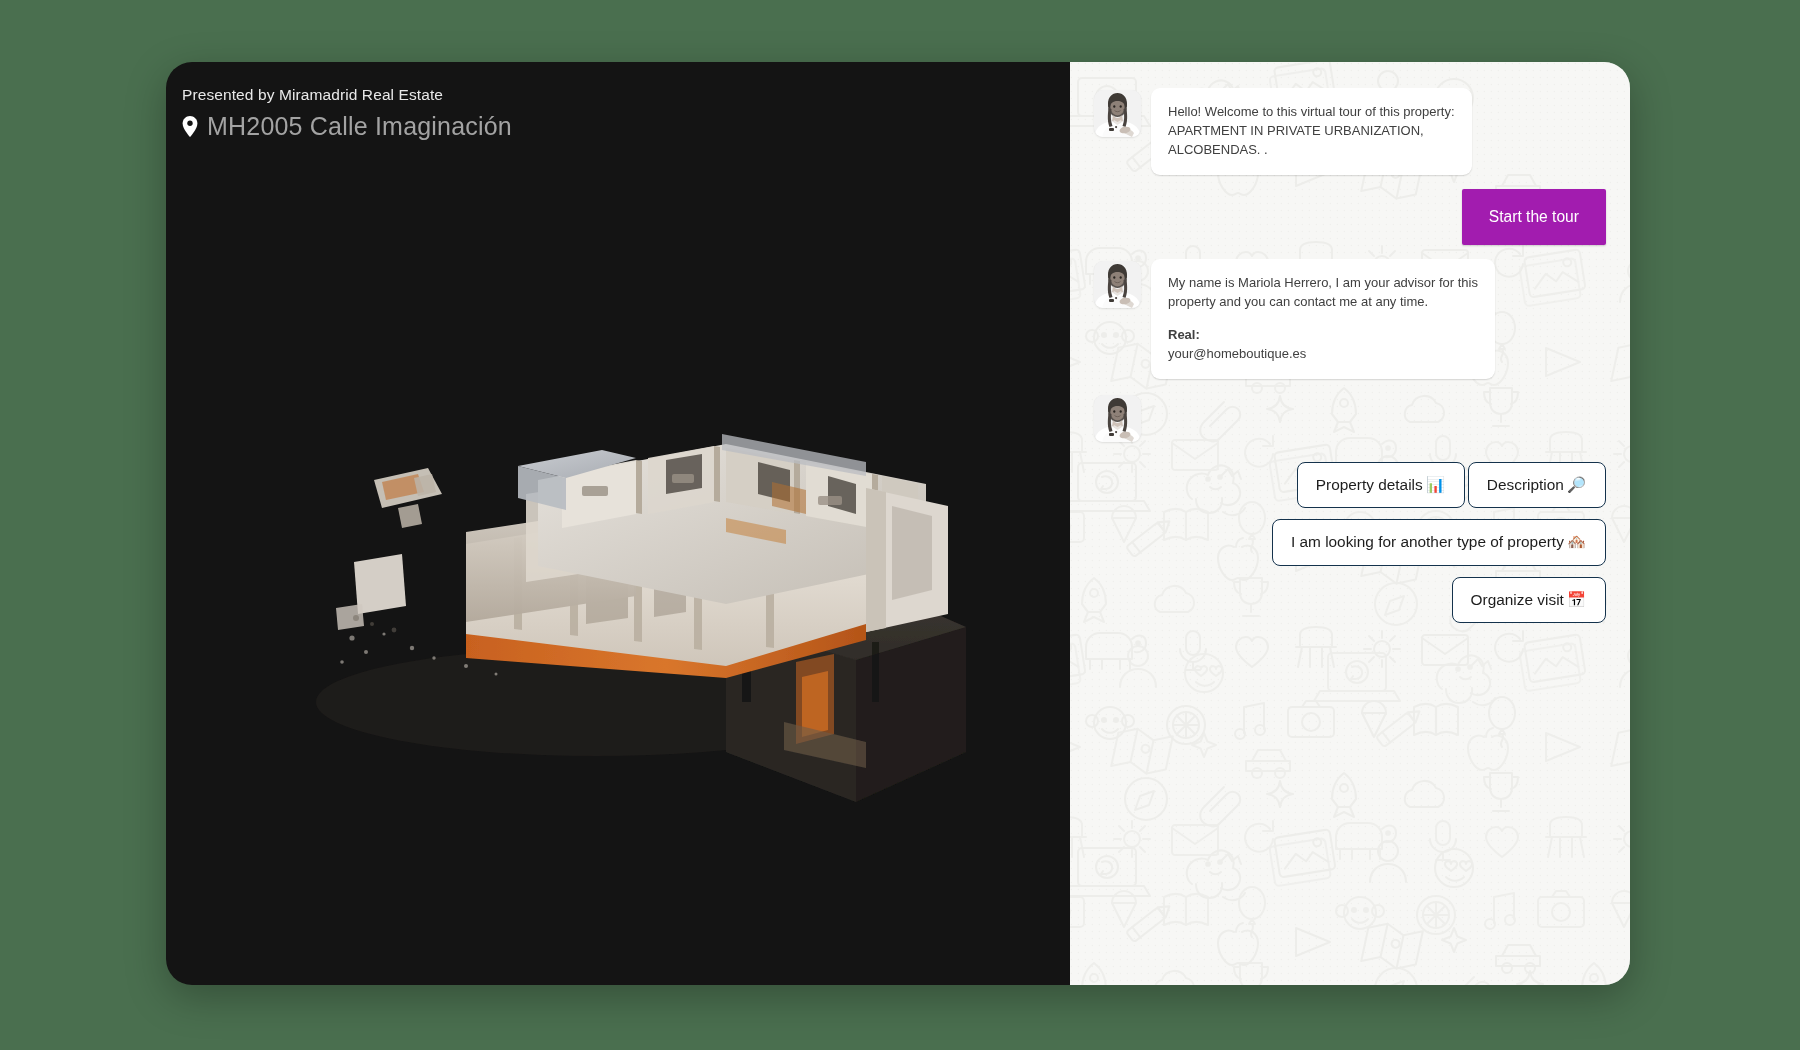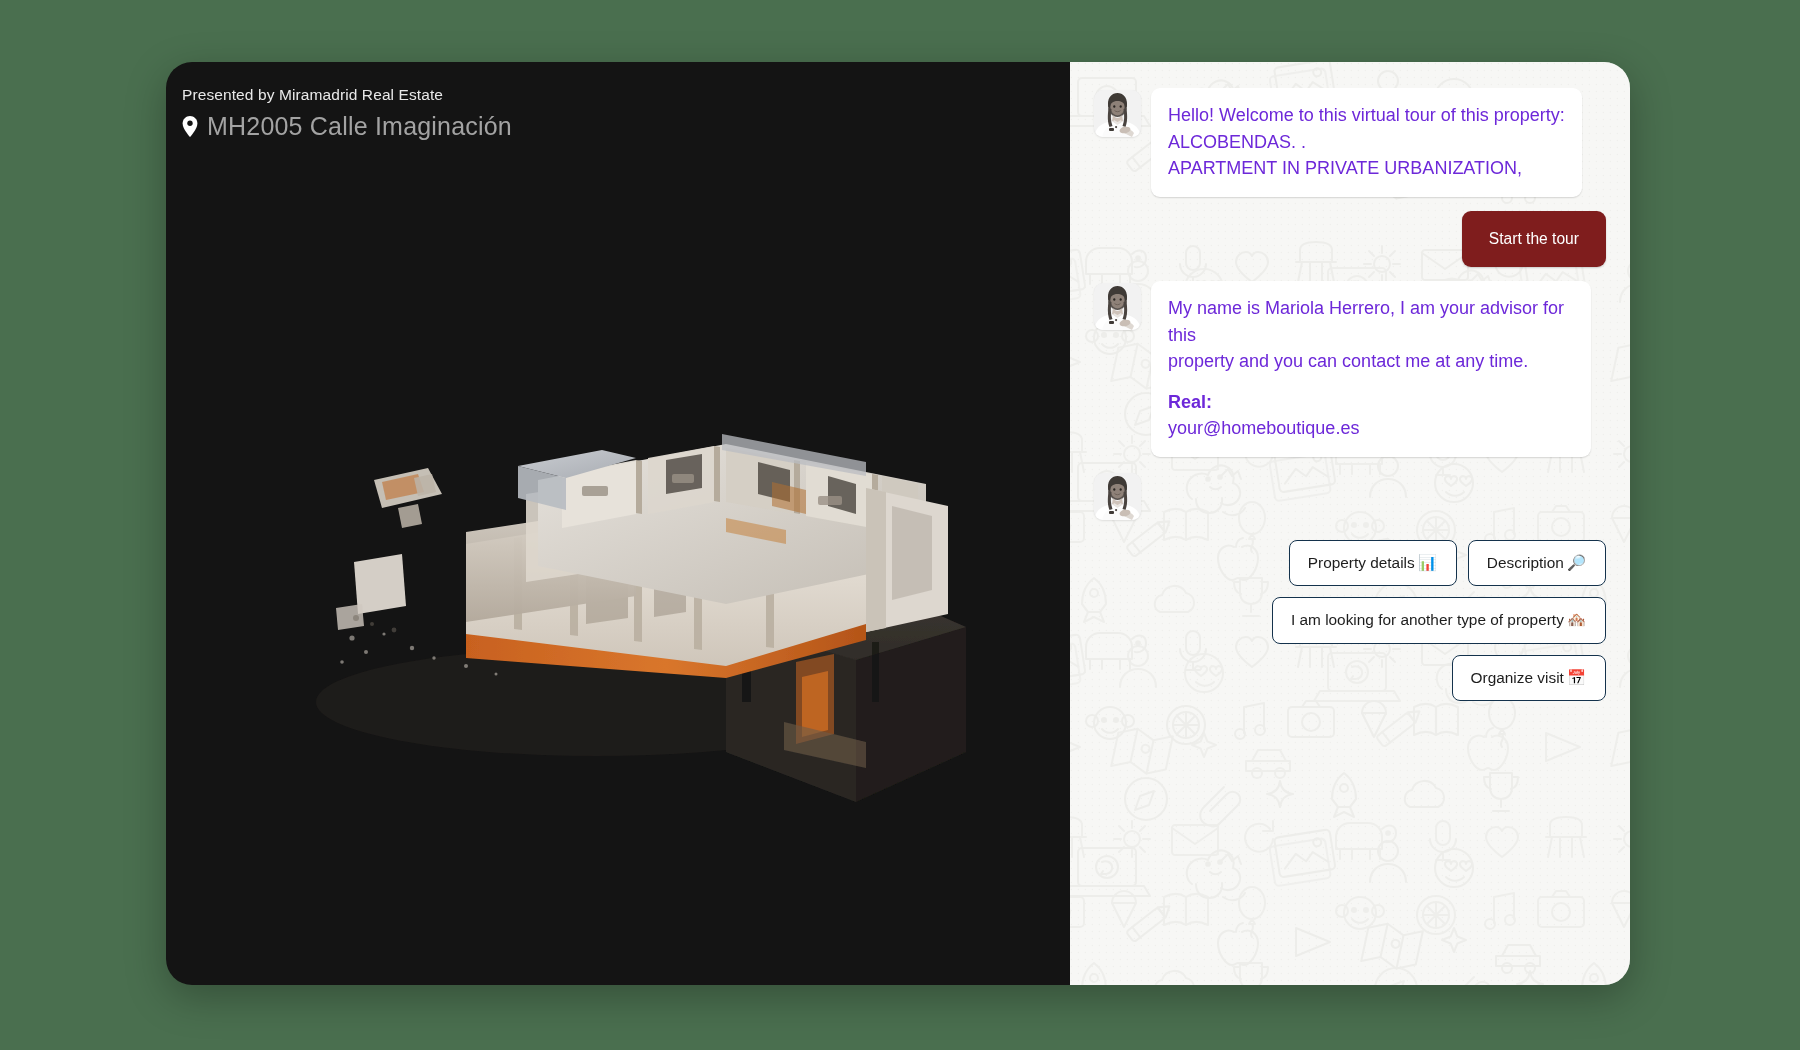--- a/index.html
+++ b/index.html
@@ -128,55 +128,55 @@
     background: #e4e4e4;
     box-shadow: 0 1px 2px rgba(0,0,0,0.10);
     margin-top: 2px;
   }
   .avatar svg { display:block; width:100%; height:100%; }
 
   .bubble {
     background: #ffffff;
     border-radius: 9px;
     padding: 14px 17px 15px 17px;
-    font-size: 18px;
+    font-size: 13px;
     line-height: 1.48;
-    color: #6d28d9;
+    color: #404040;
     box-shadow: 0 1px 1.5px rgba(0,0,0,0.14);
     max-width: 440px;
   }
   .bubble p { margin: 0; }
   .bubble .spacer { height: 14px; }
   .bubble .label-bold { font-weight: 700; }
 
   
   .cta-button {
-    background: #7f1d1d;
+    background: #a21caf;
     color: #ffffff;
     border: none;
-    border-radius: 9px;
+    border-radius: 2px;
     font-family: inherit;
     font-size: 15.6px;
     padding: 19px 27px;
     cursor: pointer;
     box-shadow: 0 1px 2px rgba(0,0,0,0.18);
   }
 
   
   #quick-replies {
     display: flex;
     flex-direction: column;
     align-items: flex-end;
     gap: 11px;
     margin-top: 6px;
   }
   .qr-line {
     display: flex;
     justify-content: center;
-    gap: 11px;
+    gap: 3px;
   }
   .qr-button {
     background: #ffffff;
     color: #1d1d1d;
     border: 1.6px solid #14324c;
     border-radius: 8px;
     font-family: inherit;
     font-size: 15.4px;
     padding: 13px 18px;
     cursor: pointer;
@@ -560,22 +560,22 @@
             <ellipse cx="26.7" cy="16.5" rx="1.1" ry="1.3" fill="#2a2522"></ellipse>
             <path d="M20.5 20.5c1.6 1.6 4.4 1.6 6 0" stroke="#6b5f57" stroke-width="0.9" fill="none"></path>
             <path d="M30 38c4 0 8 2 10 5l-2 4-10-5z" fill="#ded8d2"></path>
             <ellipse cx="31" cy="40" rx="5.5" ry="3.2" fill="#c9beb5" transform="rotate(-10 31 40)"></ellipse>
             <rect x="15" y="38" width="5" height="3" rx="1" fill="#3f3a36"></rect>
             <rect x="21" y="36" width="2.2" height="2.2" rx="1.1" fill="#4a4440"></rect>
           </svg>
         </div>
         <div class="bubble">
           <p>Hello! Welcome to this virtual tour of this property:</p>
+          <p>APARTMENT IN PRIVATE URBANIZATION,</p>
           <p>ALCOBENDAS. .</p>
-          <p>APARTMENT IN PRIVATE URBANIZATION,</p>
         </div>
       </div>
 
       <div class="msg-row right">
         <button class="cta-button">Start the tour</button>
       </div>
 
       <div class="msg-row">
         <div class="avatar">
           <svg viewBox="0 0 47 47" aria-hidden="true">

